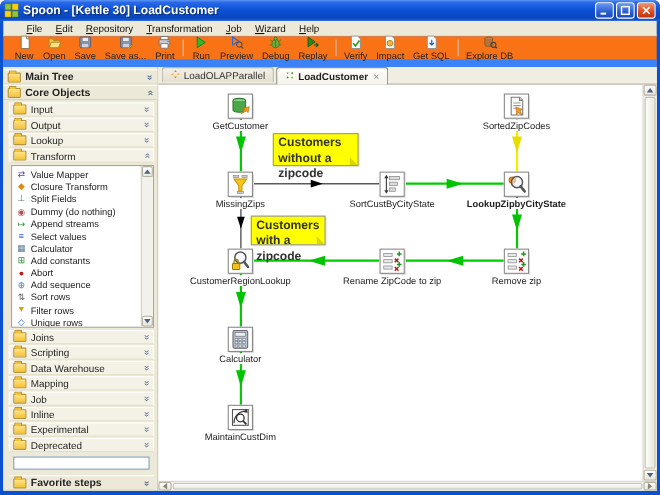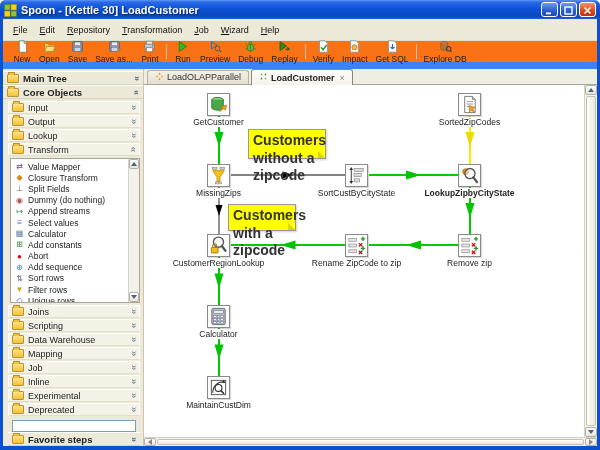--- a/index.html
+++ b/index.html
@@ -16,22 +16,22 @@
   .title-text { color:#fff; font-size:11px; font-weight:bold; text-shadow:1px 1px 1px #0a2a6a;
                 flex:1; white-space:nowrap; overflow:hidden; }
   .win-btns { display:flex; gap:2px; }
   .win-btn { width:17px; height:15px; border:1px solid #fff; border-radius:3px;
              display:flex; align-items:center; justify-content:center;
              background:linear-gradient(180deg,#6a9af0,#2a5ed0 60%,#1a4ab8); }
   .win-btn.close { background:linear-gradient(180deg,#f0926a,#dd4a1e 60%,#b83510); }
   .win-btn svg { width:9px; height:9px; }
 
   
-  .menubar { height:22px; background:#ece9d8; display:flex; align-items:center;
-             padding-left:4px; border-bottom:1px solid #e2dfc8; }
+  .menubar { height:14px; background:#ece9d8; display:flex; align-items:center;
+             padding-left:15px; border-bottom:1px solid #e2dfc8; }
   .menu-item { font-size:9px; color:#111; padding:0 6px; cursor:default; }
   .toolbar { height:28px; background:#f97316; display:flex; align-items:stretch;
              padding:1px 6px; border-bottom:7px solid #3b82f6; }
   .tool-btn { display:flex; flex-direction:column; align-items:center; justify-content:center;
               padding:0 4px; min-width:26px; }
   .tool-btn .t-icon { height:14px; display:flex; align-items:flex-end; }
   .tool-btn .t-icon svg { width:13px; height:13px; }
   .tool-btn .t-label { font-size:8.5px; color:#222; white-space:nowrap; margin-top:1px; }
   .tool-sep { width:1px; background:#c5c1aa; margin:2px 3px; }
 
@@ -72,21 +72,21 @@
               border-top:4px solid #4d6185; }
   .arr-left { width:0; height:0; border-top:3px solid transparent; border-bottom:3px solid transparent;
               border-right:4px solid #8a8778; }
   .arr-right { width:0; height:0; border-top:3px solid transparent; border-bottom:3px solid transparent;
                border-left:4px solid #8a8778; }
   .sb-searchbox { height:12px; background:#fff; border:1px solid #7f9db9; margin:3px 4px 0 4px; }
   .favorite-header { margin-top:auto; }
 
   
   .content { flex:1; display:flex; flex-direction:column; min-width:0; background:#ece9d8; }
-  .tabbar { height:16px; display:flex; align-items:center; padding-left:3px; gap:2px;
+  .tabbar { height:16px; display:flex; align-items:flex-start; padding-left:3px; gap:2px;
             border-bottom:1px solid #a9a598; background:#f0eee2; }
   .tab { height:14px; display:flex; align-items:center; gap:3px; padding:0 7px;
          font-size:9px; color:#333; border:1px solid #b5b2a5; border-bottom:none;
          border-radius:3px 3px 0 0; background:linear-gradient(180deg,#f2f0e6,#e4e1d0); }
   .tab.active { background:linear-gradient(180deg,#fdfdfa,#f4f2ea); height:16px; margin-bottom:-1px;
                 border-color:#8a8778; font-weight:bold; color:#222; }
   .tab .tab-icon svg { width:9px; height:9px; }
   .tab .tab-close { color:#888; font-size:9px; font-weight:normal; margin-left:2px; }
   .canvas-row { flex:1; display:flex; min-height:0; }
   .canvas { flex:1; position:relative; background:#fff; overflow:hidden; }
@@ -102,21 +102,21 @@
   
   #hops { position:absolute; left:0; top:0; pointer-events:none; }
   .dstep { position:absolute; width:23px; }
   .dstep .icon-box { width:23px; height:23px; background:#fff; border:1px solid #8a8a8a;
                      box-shadow:1px 1px 1px rgba(0,0,0,0.15);
                      display:flex; align-items:center; justify-content:center; }
   .dstep .icon-box svg { width:21px; height:21px; }
   .dstep .dlabel { position:absolute; top:24px; left:50%; transform:translateX(-50%);
                    font-size:8.5px; color:#222; white-space:nowrap; background:#fff; padding:0 1px; }
   .note { position:absolute; background:#ffff00; border:1px solid #999;
-          font-size:14px; font-weight:bold; color:#333; padding:2px 4px; line-height:1.25;
+          font-size:11px; font-weight:bold; color:#333; padding:2px 4px; line-height:1.25;
           box-shadow:1px 1px 2px rgba(0,0,0,0.2); }
   .note::after { content:""; position:absolute; right:0; bottom:0; width:0; height:0;
                  border-left:7px solid #d6d600; border-top:7px solid transparent; }
 </style>
 </head>
 <body>
 
 <div class="window">
   <div class="titlebar">
     <span class="app-icon"><svg viewBox="0 0 14 14">

